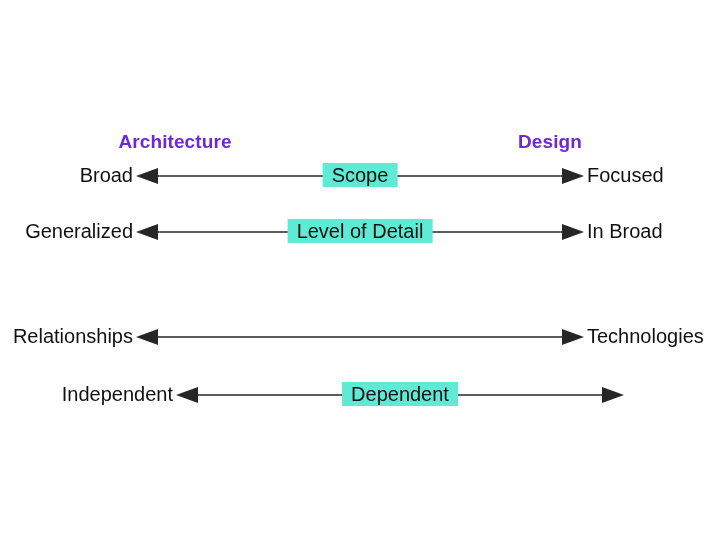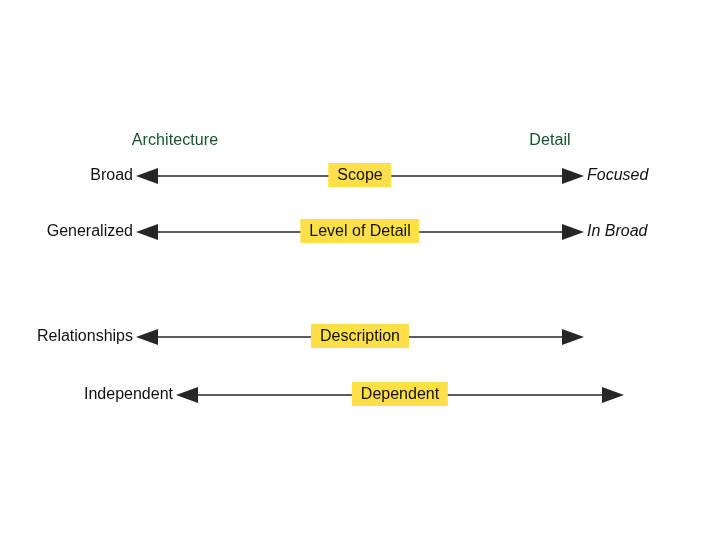--- a/index.html
+++ b/index.html
@@ -18,24 +18,24 @@
   .canvas {
     position: relative;
     width: 720px;
     height: 540px;
     background: #ffffff;
   }
 
   
   .col-heading {
     position: absolute;
-    font-weight: normal;
-    font-size: 16px;
+    font-weight: bold;
+    font-size: 19px;
     letter-spacing: 0.1px;
-    color: #14532d;
+    color: #6d28d9;
     white-space: nowrap;
     text-align: center;
     transform: translateX(-50%);
   }
   #heading-architecture { left: 175px; top: 131px; }
   #heading-design       { left: 550px; top: 131px; }
 
   
   .row {
     position: absolute;
@@ -45,39 +45,38 @@
     display: block;
   }
   .row-1 { top: 163px; }
   .row-2 { top: 219px; }
   .row-3 { top: 324px; }
   .row-4 { top: 382px; margin-left: 40px; }
 
   .label {
     position: absolute;
     top: 0;
-    font-size: 16px;
+    font-size: 20px;
     line-height: 24px;
     color: #111111;
     white-space: nowrap;
   }
   .label-left {
     right: 587px;      
     text-align: right;
   }
   .label-right {
     left: 587px;       
     text-align: left;
-    font-style: italic;
   }
   .label-center {
     left: 50%;
     transform: translateX(-50%);
     text-align: center;
-    background: #fde047;
+    background: #5eead4;
     padding: 0 9px;
     z-index: 3;
   }
 
   
   .arrow-svg {
     position: absolute;
     left: 136px;
     top: 4px;
     width: 448px;
@@ -85,21 +84,21 @@
     z-index: 1;
     overflow: visible;
   }
 </style>
 </head>
 <body>
 
 <div class="canvas">
 
   <div class="col-heading" id="heading-architecture">Architecture</div>
-  <div class="col-heading" id="heading-design">Detail</div>
+  <div class="col-heading" id="heading-design">Design</div>
 
   <div class="row row-1">
     <span class="label label-left">Broad</span>
     <svg class="arrow-svg" viewBox="0 0 448 18">
       <line x1="19" y1="9" x2="429" y2="9" stroke="#262626" stroke-width="1.6"></line>
       <polygon points="0,9 22,1 22,17" fill="#262626"></polygon>
       <polygon points="448,9 426,1 426,17" fill="#262626"></polygon>
     </svg>
     <span class="label label-center">Scope</span>
     <span class="label label-right">Focused</span>
@@ -116,21 +115,21 @@
     <span class="label label-right">In Broad</span>
   </div>
 
   <div class="row row-3">
     <span class="label label-left">Relationships</span>
     <svg class="arrow-svg" viewBox="0 0 448 18">
       <line x1="19" y1="9" x2="429" y2="9" stroke="#262626" stroke-width="1.6"></line>
       <polygon points="0,9 22,1 22,17" fill="#262626"></polygon>
       <polygon points="448,9 426,1 426,17" fill="#262626"></polygon>
     </svg>
-    <span class="label label-center">Description</span>
+    <span class="label label-right">Technologies</span>
   </div>
 
   <div class="row row-4">
     <span class="label label-left">Independent</span>
     <svg class="arrow-svg" viewBox="0 0 448 18">
       <line x1="19" y1="9" x2="429" y2="9" stroke="#262626" stroke-width="1.6"></line>
       <polygon points="0,9 22,1 22,17" fill="#262626"></polygon>
       <polygon points="448,9 426,1 426,17" fill="#262626"></polygon>
     </svg>
     <span class="label label-center">Dependent</span>

